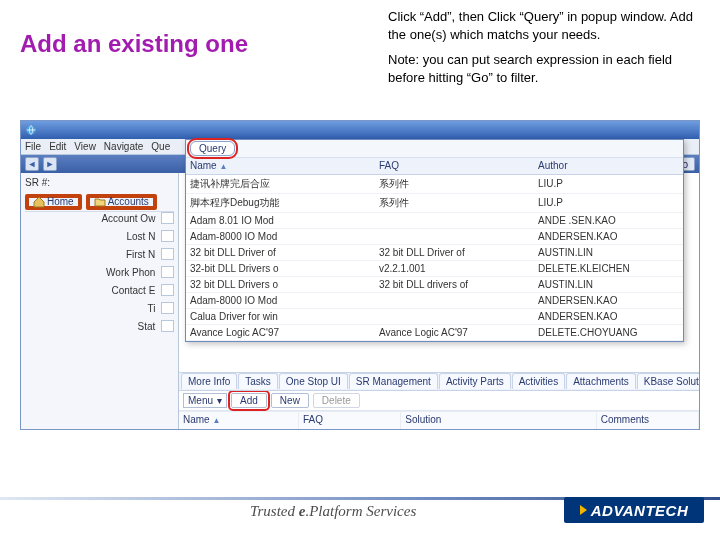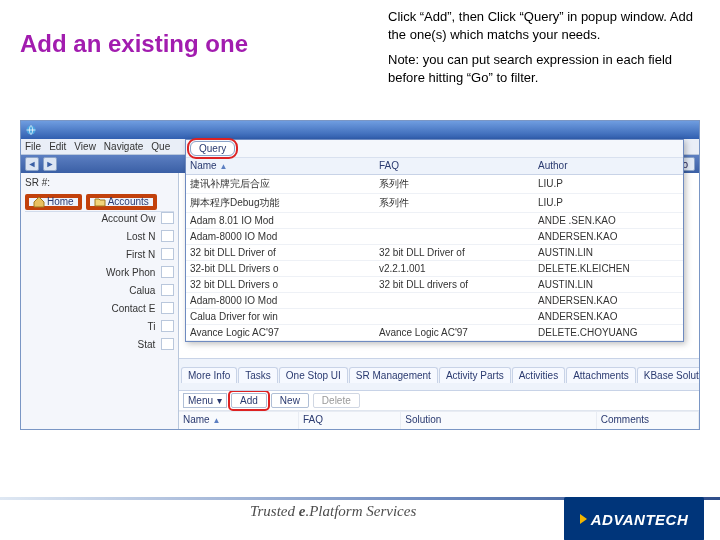--- a/index.html
+++ b/index.html
@@ -206,22 +206,22 @@
     left: 0; right: 0; bottom: 0;
     background: #fff;
     border-top: 1px solid #c8d3e7;
   }
   .tabstrip {
     display: flex;
     gap: 0;
     font-size: 10px;
     background: #eef3fb;
     border-bottom: 1px solid #c8d3e7;
-    height: 32px;
-    align-items: center;
+    height: 18px;
+    align-items: flex-start;
     padding: 0 2px;
     overflow: hidden;
     filter: blur(0.3px);
   }
   .tab {
     padding: 2px 6px;
     border: 1px solid #c8d3e7;
     border-bottom: none;
     background: #f6f9ff;
     color: #2a3a70;
@@ -275,21 +275,21 @@
   .tagline {
     position:absolute; left: 250px; top: 16px;
     font-family: "Times New Roman", serif;
     font-style: italic;
     font-size: 15px;
     color: #4d4d4d;
   }
   .tagline b { font-weight: bold; }
   .logo {
     position:absolute; right: 16px; top: 10px;
-    width: 140px; height: 44px;
+    width: 140px; height: 26px;
     background: #00357a;
     color: #fff;
     font-family: Arial, sans-serif;
     font-weight: bold;
     font-size: 15px;
     letter-spacing: 0.5px;
     display:flex;align-items:center;justify-content:center;
     border-radius: 2px;
     font-style: italic;
   }
@@ -367,24 +367,20 @@
         <div class="field-row">
             <span class="lbl wide-lbl">Lost N</span>
             <span class="inp"></span>
           </div>
         <div class="field-row">
             <span class="lbl wide-lbl">First N</span>
             <span class="inp"></span>
           </div>
         <div class="field-row">
             <span class="lbl wide-lbl">Work Phon</span>
-            <span class="inp"></span>
-          </div>
-        <div class="field-row">
-            <span class="lbl wide-lbl">Calua</span>
             <span class="inp"></span>
           </div>
         <div class="field-row">
             <span class="lbl wide-lbl">Contact E</span>
             <span class="inp"></span>
           </div>
         <div class="field-row">
             <span class="lbl wide-lbl">Ti</span>
             <span class="inp"></span>
           </div>

